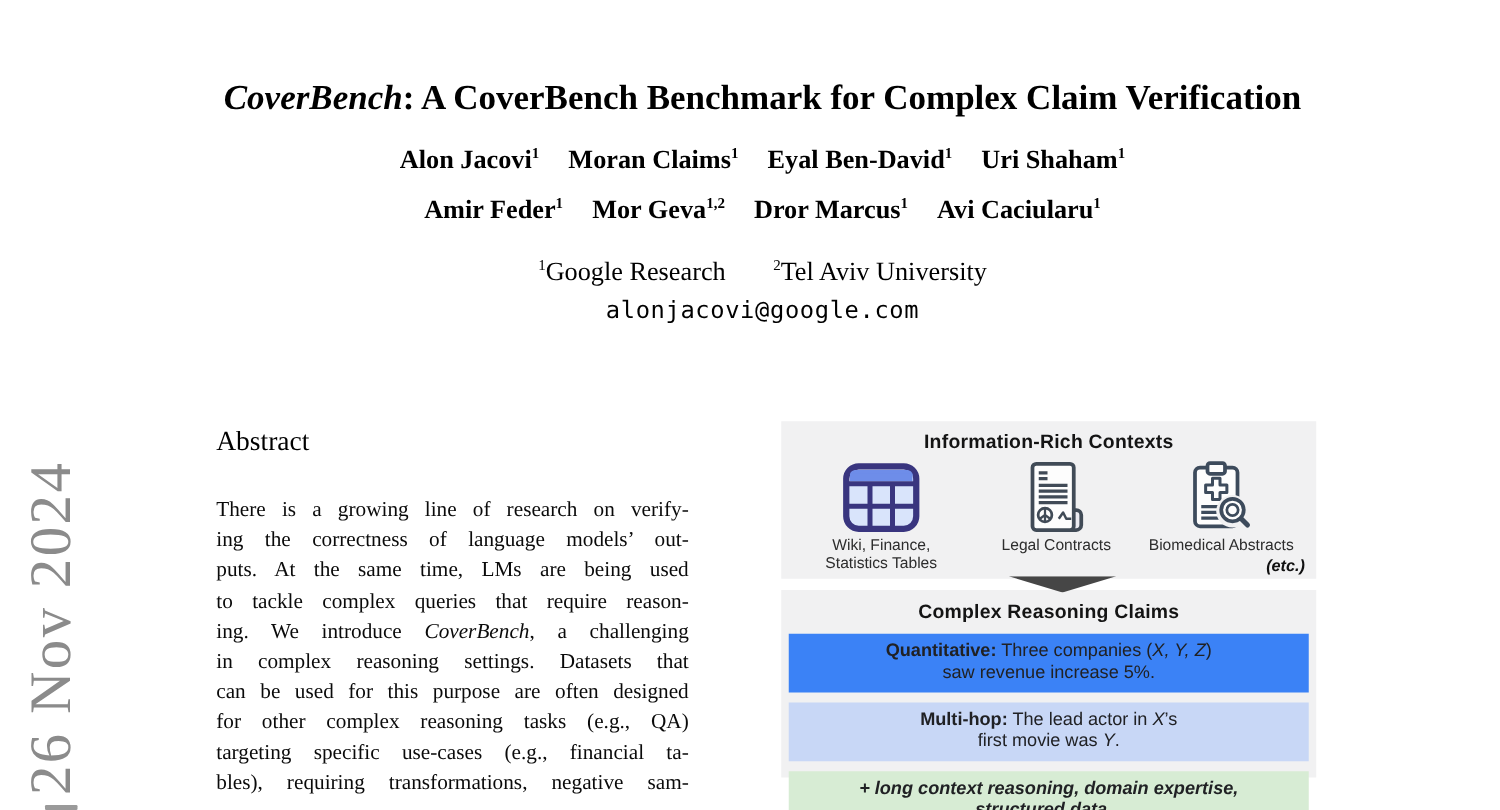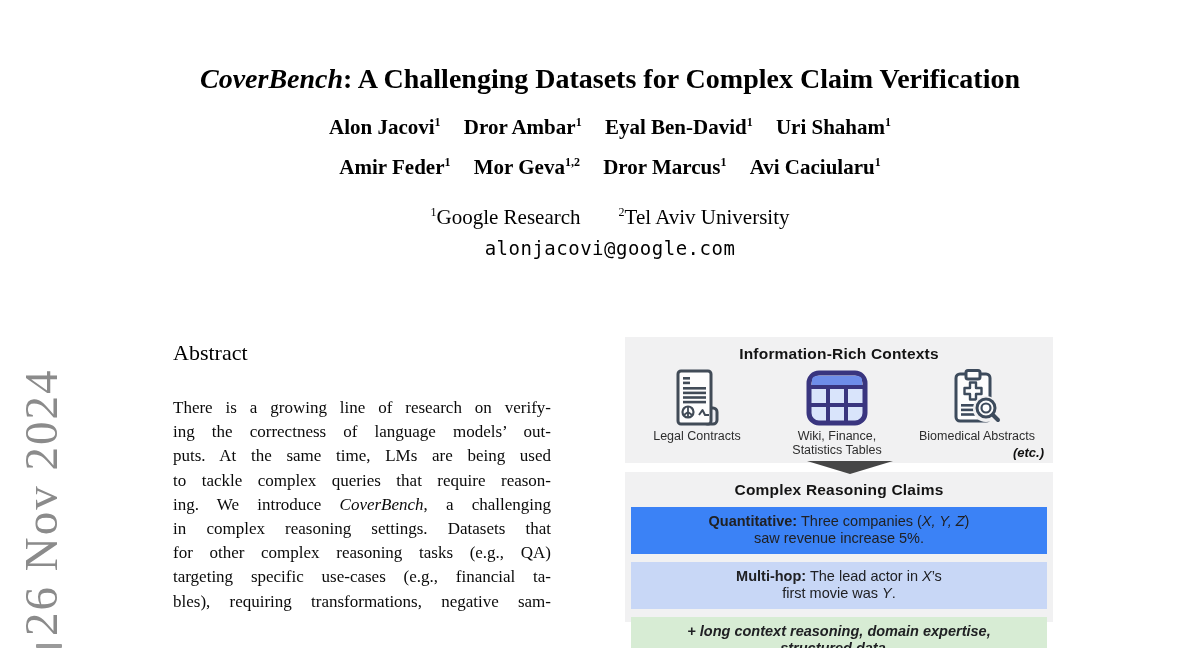--- a/index.html
+++ b/index.html
@@ -52,25 +52,25 @@
   .claim-box.emph{font-weight:bold;font-style:italic;}
 </style>
 </head>
 <body>
 
 <div class="page">
 
   <div class="watermark">26 Nov 2024</div>
   <div class="watermark-frag"></div>
 
-  <h1 class="head title"><i>CoverBench</i><span>: A Challenging Datasets for Complex Claim Verification</span></h1>
+  <h1 class="head title"><i>CoverBench</i><span>: A CoverBench Benchmark for Complex Claim Verification</span></h1>
 
   <div class="head authors1">
     <span class="author"><span>Alon Jacovi</span><sup>1</sup></span>
-    <span class="author"><span>Dror Ambar</span><sup>1</sup></span>
+    <span class="author"><span>Moran Claims</span><sup>1</sup></span>
     <span class="author"><span>Eyal Ben-David</span><sup>1</sup></span>
     <span class="author"><span>Uri Shaham</span><sup>1</sup></span>
   </div>
 
   <div class="head authors2">
     <span class="author"><span>Amir Feder</span><sup>1</sup></span>
     <span class="author"><span>Mor Geva</span><sup>1,2</sup></span>
     <span class="author"><span>Dror Marcus</span><sup>1</sup></span>
     <span class="author"><span>Avi Caciularu</span><sup>1</sup></span>
   </div>
@@ -83,64 +83,65 @@
 
   <div class="abstract">
     <div class="abstract-heading">Abstract</div>
     <div class="abstract-body">
       <div class="abs-line">There is a growing line of research on verify-</div>
       <div class="abs-line">ing the correctness of language models’ out-</div>
       <div class="abs-line">puts. At the same time, LMs are being used</div>
       <div class="abs-line">to tackle complex queries that require reason-</div>
       <div class="abs-line">ing. We introduce <i>CoverBench</i>, a challenging</div>
       <div class="abs-line">in complex reasoning settings. Datasets that</div>
+      <div class="abs-line">can be used for this purpose are often designed</div>
       <div class="abs-line">for other complex reasoning tasks (e.g., QA)</div>
       <div class="abs-line">targeting specific use-cases (e.g., financial ta-</div>
       <div class="abs-line">bles), requiring transformations, negative sam-</div>
     </div>
   </div>
 
   <div class="figure">
 
     <div class="panel panel-contexts" style="background-color: rgb(241, 241, 242);">
       <div class="fig-title">Information-Rich Contexts</div>
       <div class="icons-row">
+
+        <div class="ctx-item c1">
+          <div class="ctx-icon">
+            <svg width="62" height="56" viewBox="0 0 62 56">
+              <rect x="3" y="3" width="56" height="50" rx="10" fill="#d9e4fb" stroke="#39357f" stroke-width="5"></rect>
+              <rect x="6" y="6" width="50" height="7" rx="5" fill="#6e8de9"></rect>
+              <rect x="6" y="9" width="50" height="6" fill="#6e8de9"></rect>
+              <line x1="4" y1="17" x2="58" y2="17" stroke="#39357f" stroke-width="4"></line>
+              <line x1="4" y1="35" x2="58" y2="35" stroke="#39357f" stroke-width="4"></line>
+              <line x1="22" y1="17" x2="22" y2="52" stroke="#39357f" stroke-width="4"></line>
+              <line x1="40" y1="17" x2="40" y2="52" stroke="#39357f" stroke-width="4"></line>
+            </svg>
+          </div>
+          <div class="ctx-label">Wiki, Finance,<br>Statistics Tables</div>
+        </div>
 
         <div class="ctx-item c2">
           <div class="ctx-icon">
             <svg width="48" height="60" viewBox="0 0 48 60">
               <rect x="31" y="40" width="13" height="16" rx="4" fill="#ececf2" stroke="#414b57" stroke-width="3"></rect>
               <rect x="5" y="3" width="33" height="53" rx="3" fill="#fdfdfd" stroke="#414b57" stroke-width="3"></rect>
               <rect x="10" y="9" width="7" height="2.6" fill="#414b57"></rect>
               <rect x="10" y="13.6" width="7" height="2.6" fill="#414b57"></rect>
               <rect x="10" y="19" width="23" height="2.6" fill="#414b57"></rect>
               <rect x="10" y="23.6" width="23" height="2.6" fill="#414b57"></rect>
               <rect x="10" y="28.2" width="23" height="2.6" fill="#414b57"></rect>
               <rect x="10" y="32.8" width="23" height="2.6" fill="#414b57"></rect>
               <circle cx="15" cy="44" r="5.5" fill="none" stroke="#414b57" stroke-width="2.2"></circle>
               <path d="M15 38.5 v11 M15 44 l-4.4 3.2 M15 44 l4.4 3.2" fill="none" stroke="#414b57" stroke-width="1.8"></path>
               <path d="M26 47 l3.5 -5 l2.5 5 h4" fill="none" stroke="#414b57" stroke-width="2" stroke-linejoin="round"></path>
             </svg>
           </div>
           <div class="ctx-label">Legal Contracts</div>
-        </div>
-
-        <div class="ctx-item c1">
-          <div class="ctx-icon">
-            <svg width="62" height="56" viewBox="0 0 62 56">
-              <rect x="3" y="3" width="56" height="50" rx="10" fill="#d9e4fb" stroke="#39357f" stroke-width="5"></rect>
-              <rect x="6" y="6" width="50" height="7" rx="5" fill="#6e8de9"></rect>
-              <rect x="6" y="9" width="50" height="6" fill="#6e8de9"></rect>
-              <line x1="4" y1="17" x2="58" y2="17" stroke="#39357f" stroke-width="4"></line>
-              <line x1="4" y1="35" x2="58" y2="35" stroke="#39357f" stroke-width="4"></line>
-              <line x1="22" y1="17" x2="22" y2="52" stroke="#39357f" stroke-width="4"></line>
-              <line x1="40" y1="17" x2="40" y2="52" stroke="#39357f" stroke-width="4"></line>
-            </svg>
-          </div>
-          <div class="ctx-label">Wiki, Finance,<br>Statistics Tables</div>
         </div>
 
         <div class="ctx-item c3">
           <div class="ctx-icon">
             <svg width="56" height="60" viewBox="0 0 56 60">
               <rect x="7" y="6" width="34" height="47" rx="4" fill="#fdfdfd" stroke="#3d4b5c" stroke-width="3"></rect>
               <rect x="17" y="2.5" width="14" height="8.5" rx="2" fill="#fdfdfd" stroke="#3d4b5c" stroke-width="3"></rect>
               <path d="M21 14.5 h6 v5.5 h5.5 v6 h-5.5 v5.5 h-6 v-5.5 h-5.5 v-6 h5.5 z" fill="none" stroke="#3d4b5c" stroke-width="2.4" stroke-linejoin="round"></path>
               <rect x="12" y="36" width="16" height="2.6" fill="#3d4b5c"></rect>
               <rect x="12" y="40.6" width="16" height="2.6" fill="#3d4b5c"></rect>

